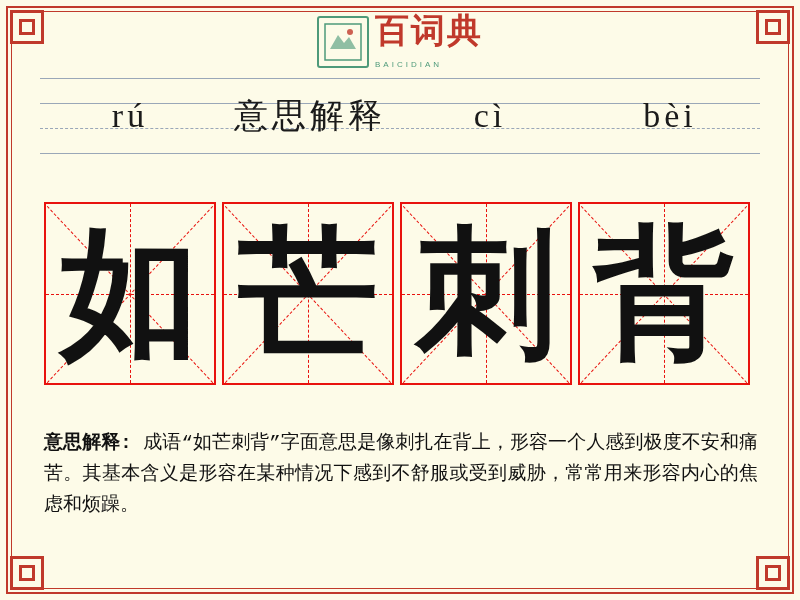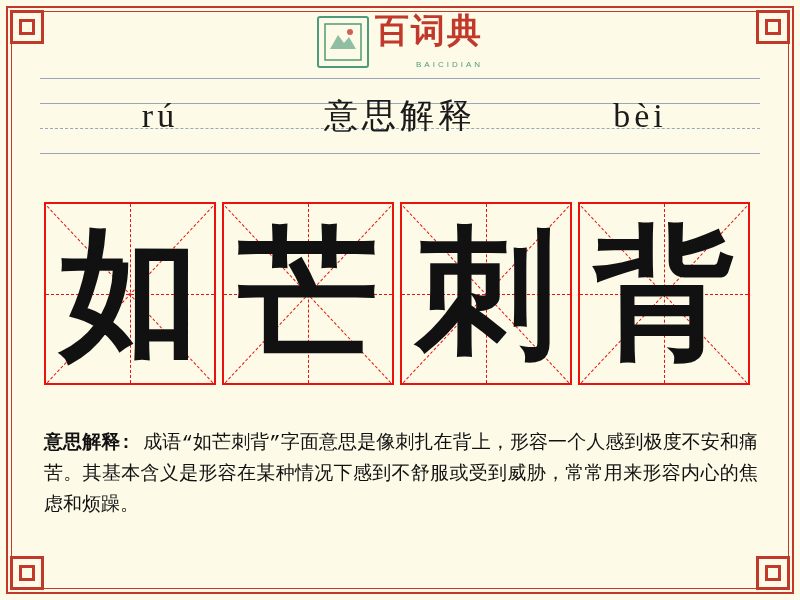--- a/index.html
+++ b/index.html
@@ -75,21 +75,21 @@
     display: flex;
     align-items: center;
     justify-content: center;
     background: #fdfbe8;
     box-sizing: border-box;
   }
   .logo-mark svg { display: block; }
   .logo-text {
     display: flex;
     flex-direction: column;
-    align-items: flex-end;
+    align-items: flex-start;
     line-height: 1;
   }
   .logo-cn {
     font-size: 34px;
     font-weight: bold;
     color: #c0392b;
     letter-spacing: 2px;
     font-family: "Liberation Serif", serif;
   }
   .logo-en {
@@ -257,20 +257,21 @@
   </div>
 
   <div class="pinyin-block">
     <div class="staff-line l1"></div>
     <div class="staff-line l2"></div>
     <div class="staff-line l3"></div>
     <div class="staff-line l4"></div>
     <div class="pinyin-row">
       <div class="pinyin-cell">rú</div>
       <div class="pinyin-cell">意思解释</div>
+      <div class="pinyin-cell">cì</div>
       <div class="pinyin-cell">bèi</div>
     </div>
   </div>
 
   <div class="char-grid">
     <div class="char-cell">
       <div class="d-d1"></div>
         <div class="d-d2"></div>
       <div class="d-h"></div>
         <div class="d-v"></div>

